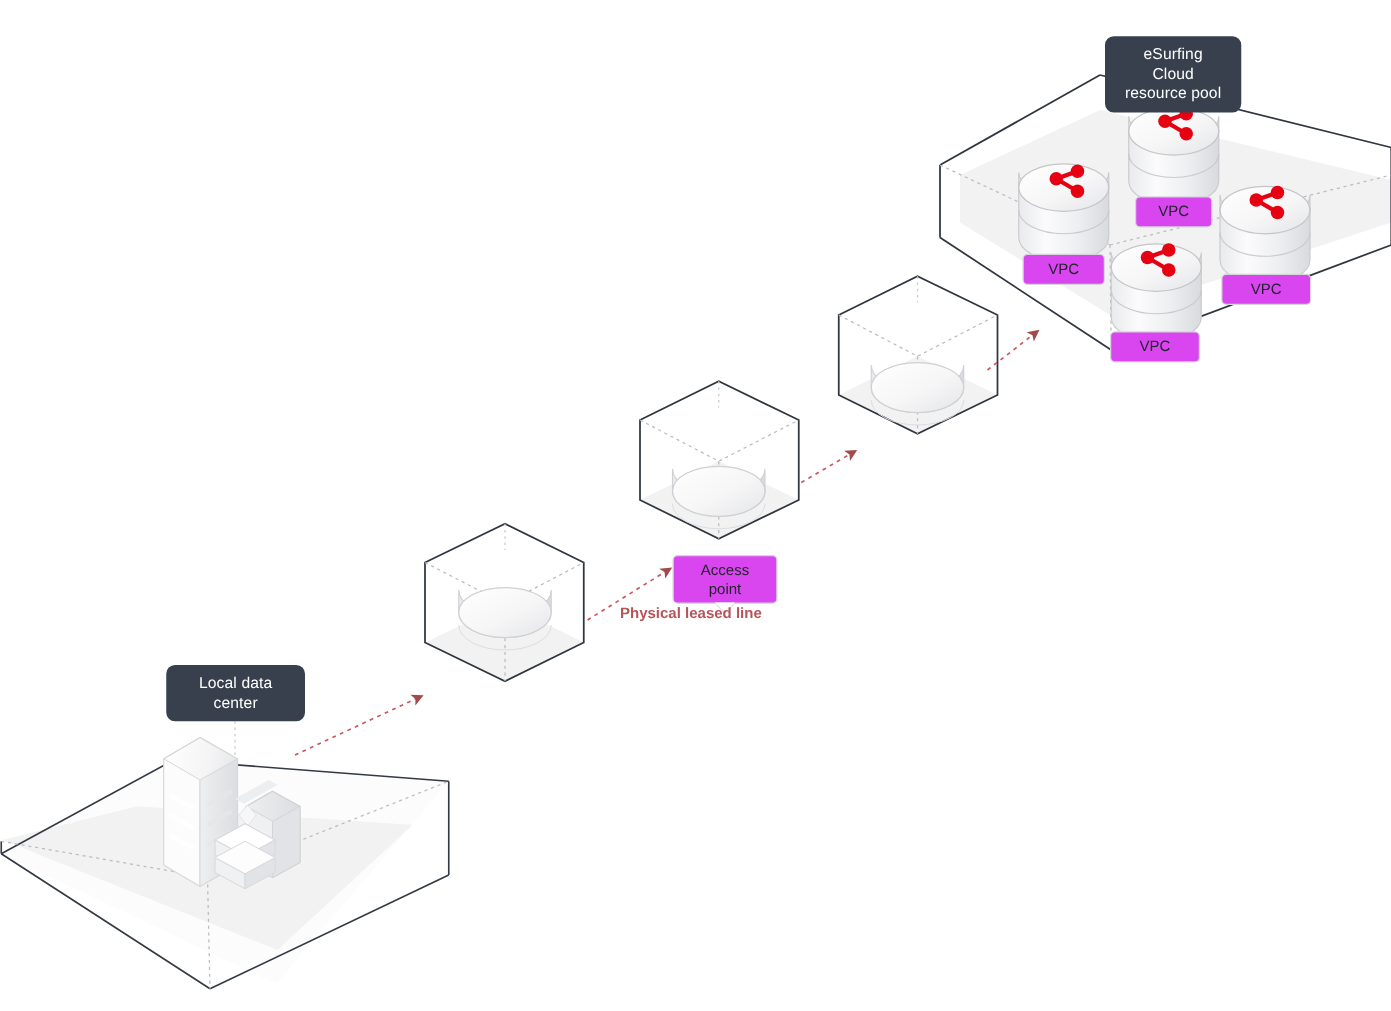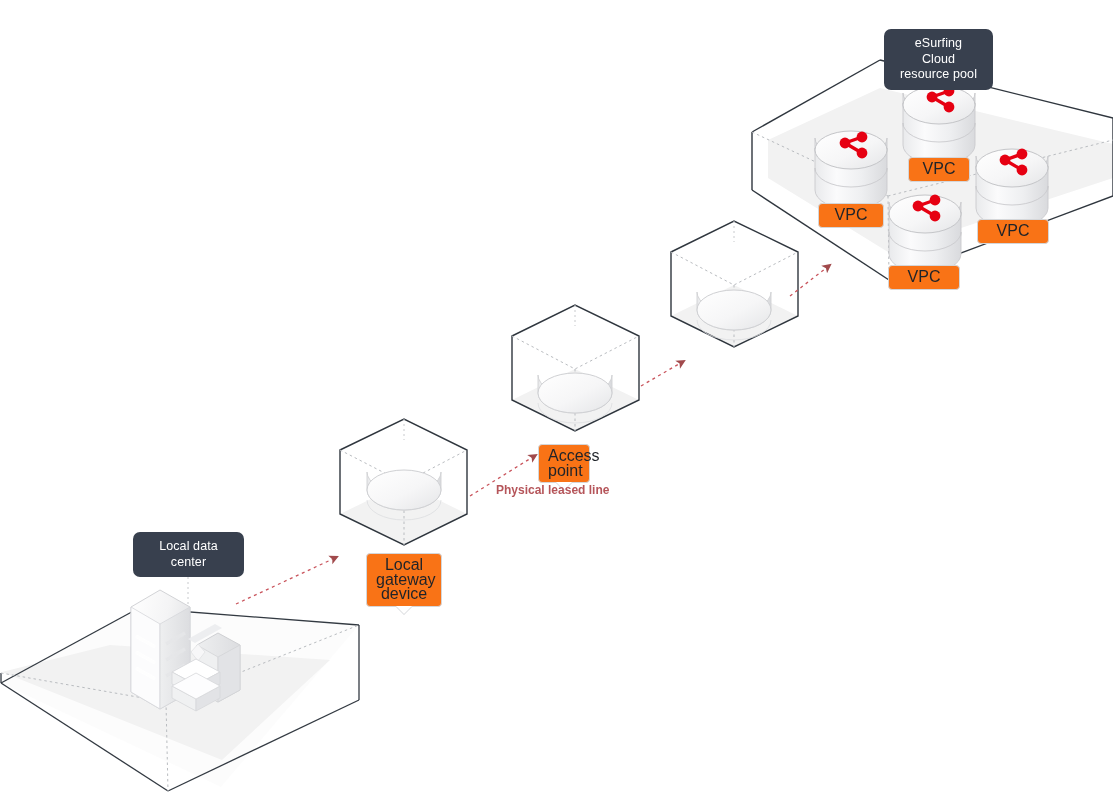--- a/index.html
+++ b/index.html
@@ -21,25 +21,25 @@
     font-size:12.5px;
     line-height:15.5px;
     text-align:center;
     padding:7px 13px;
     white-space:pre-line;
     letter-spacing:.1px;
   }
   
   .tip {
     position:absolute;
-    background:#f97316;
+    background:#d946ef;
     color:#1f2329;
     border:1px solid #d4d6d9;
     border-radius:4px;
-    font-size:16px;
+    font-size:12px;
     line-height:14.5px;
     text-align:center;
     padding:4px 9px;
     white-space:pre-line;
   }
   .tip::after{
     content:"";
     position:absolute;
     left:50%; margin-left:-8px; bottom:-8px;
     width:0;height:0;
@@ -277,24 +277,22 @@
       <path d="M641,386 L684,361" marker-end="url(#arrowRed)"></path>
       <path d="M790,296 L830,265" marker-end="url(#arrowRed)"></path>
     </g>
   </svg>
 
   <div class="pill" style="left:884px; top:29px; width:109px;">eSurfing Cloud
 resource pool</div>
 
   <div class="pill" style="left:133px; top:532px; width:111px;">Local data center</div>
 
-  <div class="tip" style="left:366px; top:553px; width:76px;">Local gateway
-device</div>
-
-  <div class="tip" style="left:538px; top:444px; width:52px;">Access point</div>
+
+  <div class="tip" style="left:538px; top:444px; width:84px;">Access point</div>
 
 
   <div class="tip nonotch" style="left:818px; top:203px; width:66px;">VPC</div>
 
   <div class="tip nonotch" style="left:908px; top:157px; width:62px;">VPC</div>
 
   <div class="tip nonotch" style="left:977px; top:219px; width:72px;">VPC</div>
 
   <div class="tip nonotch" style="left:888px; top:265px; width:72px;">VPC</div>
 

